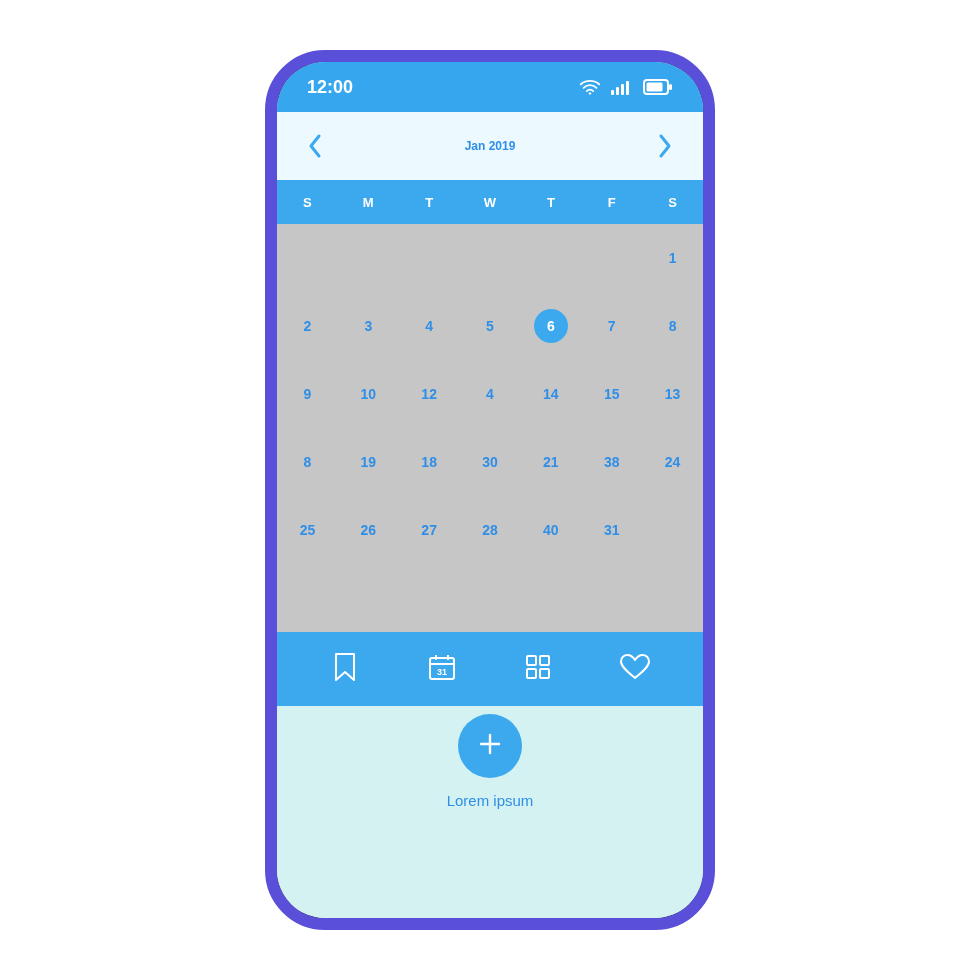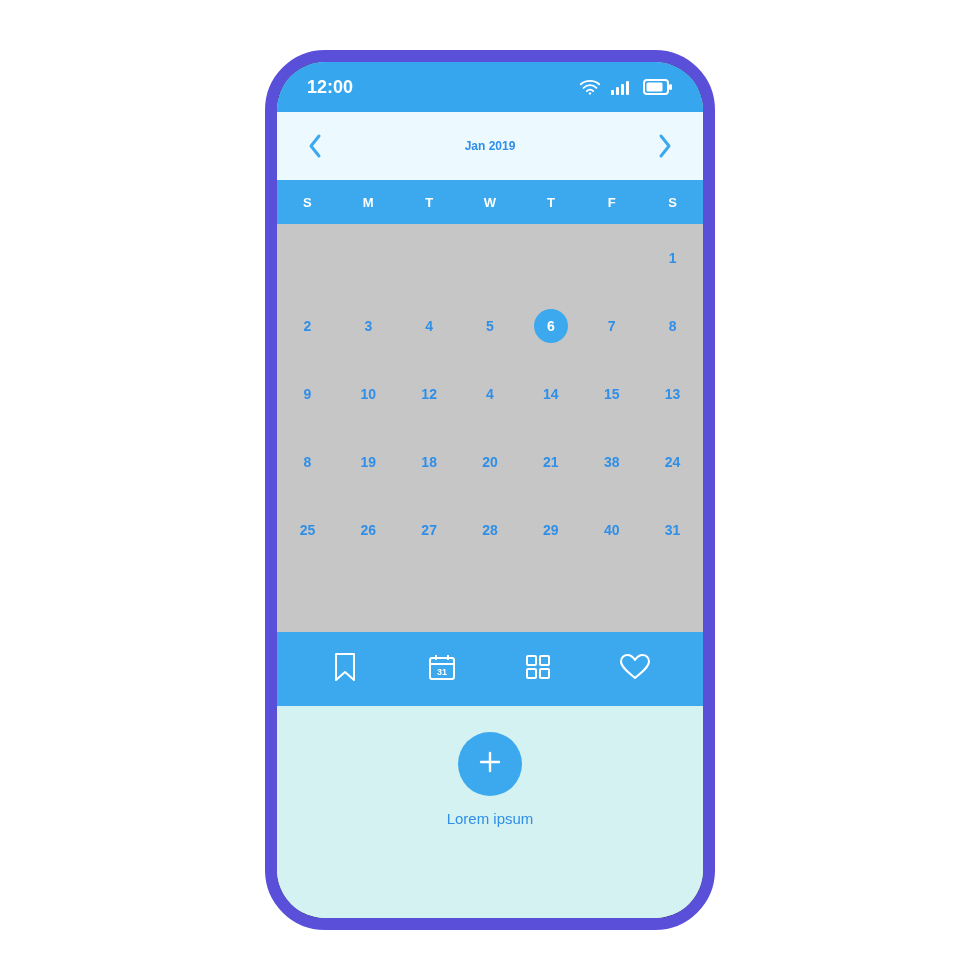--- a/index.html
+++ b/index.html
@@ -77,21 +77,21 @@
     background: #3ca9ef;
     display:flex; align-items:center; justify-content:space-around;
     padding: 0 20px;
   }
   .bottom-nav .nav-item { width:48px; height:48px; display:flex; align-items:center; justify-content:center; cursor:pointer;}
   
   .fab-area {
     flex: 1;
     background: #d3f2f1;
     display:flex; flex-direction:column; align-items:center; justify-content:flex-start;
-    padding-top: 26px;
+    padding-top: 8px;
     gap: 14px;
   }
   .fab {
     width: 64px; height:64px; border-radius:50%;
     background:#3ca9ef; display:flex; align-items:center; justify-content:center;
     cursor:pointer;
   }
   .fab-label { color:#2f8fe8; font-size:15px; font-weight:500; }
 </style>
 </head>
@@ -208,21 +208,21 @@
         <div class="day-cell">
           <span>8</span>
         </div>
         <div class="day-cell">
           <span>19</span>
         </div>
         <div class="day-cell">
           <span>18</span>
         </div>
         <div class="day-cell">
-          <span>20</span>
+          <span>30</span>
         </div>
         <div class="day-cell">
           <span>21</span>
         </div>
         <div class="day-cell">
           <span>38</span>
         </div>
         <div class="day-cell">
           <span>24</span>
         </div>
@@ -230,23 +230,20 @@
           <span>25</span>
         </div>
         <div class="day-cell">
           <span>26</span>
         </div>
         <div class="day-cell">
           <span>27</span>
         </div>
         <div class="day-cell">
           <span>28</span>
-        </div>
-        <div class="day-cell">
-          <span>29</span>
         </div>
         <div class="day-cell">
           <span>40</span>
         </div>
         <div class="day-cell">
           <span>31</span>
         </div>
         <div class="day-cell"></div>
         <div class="day-cell"></div>
         <div class="day-cell"></div>

